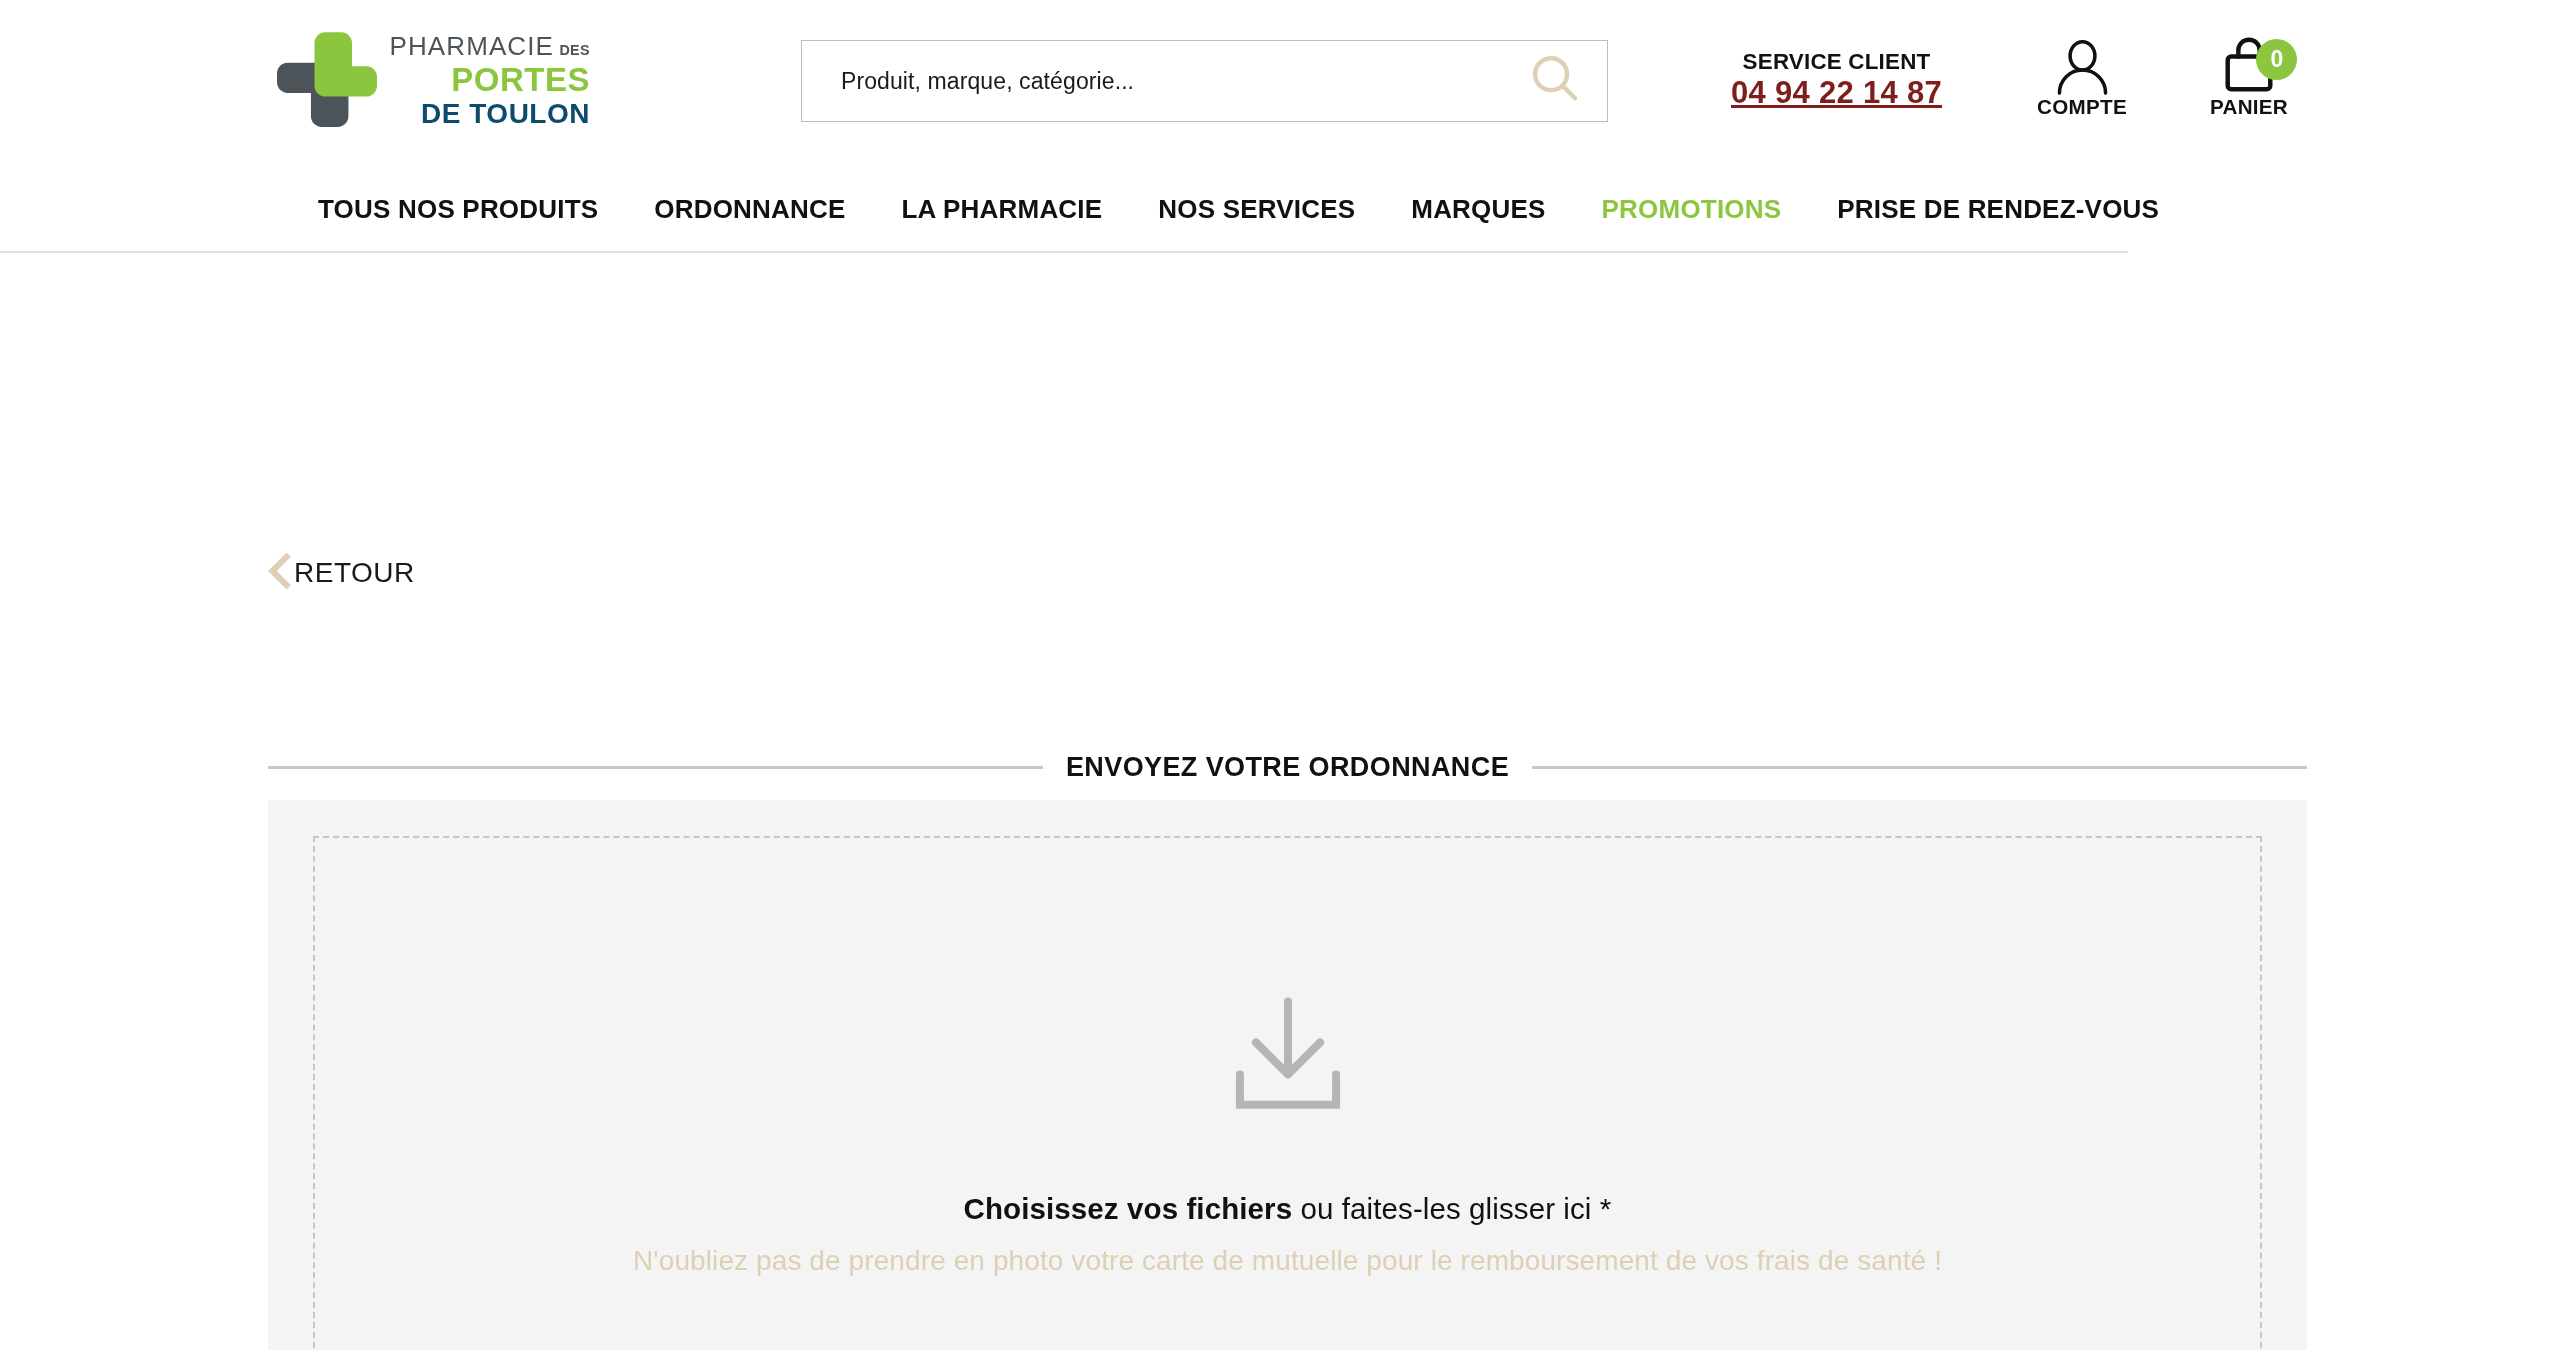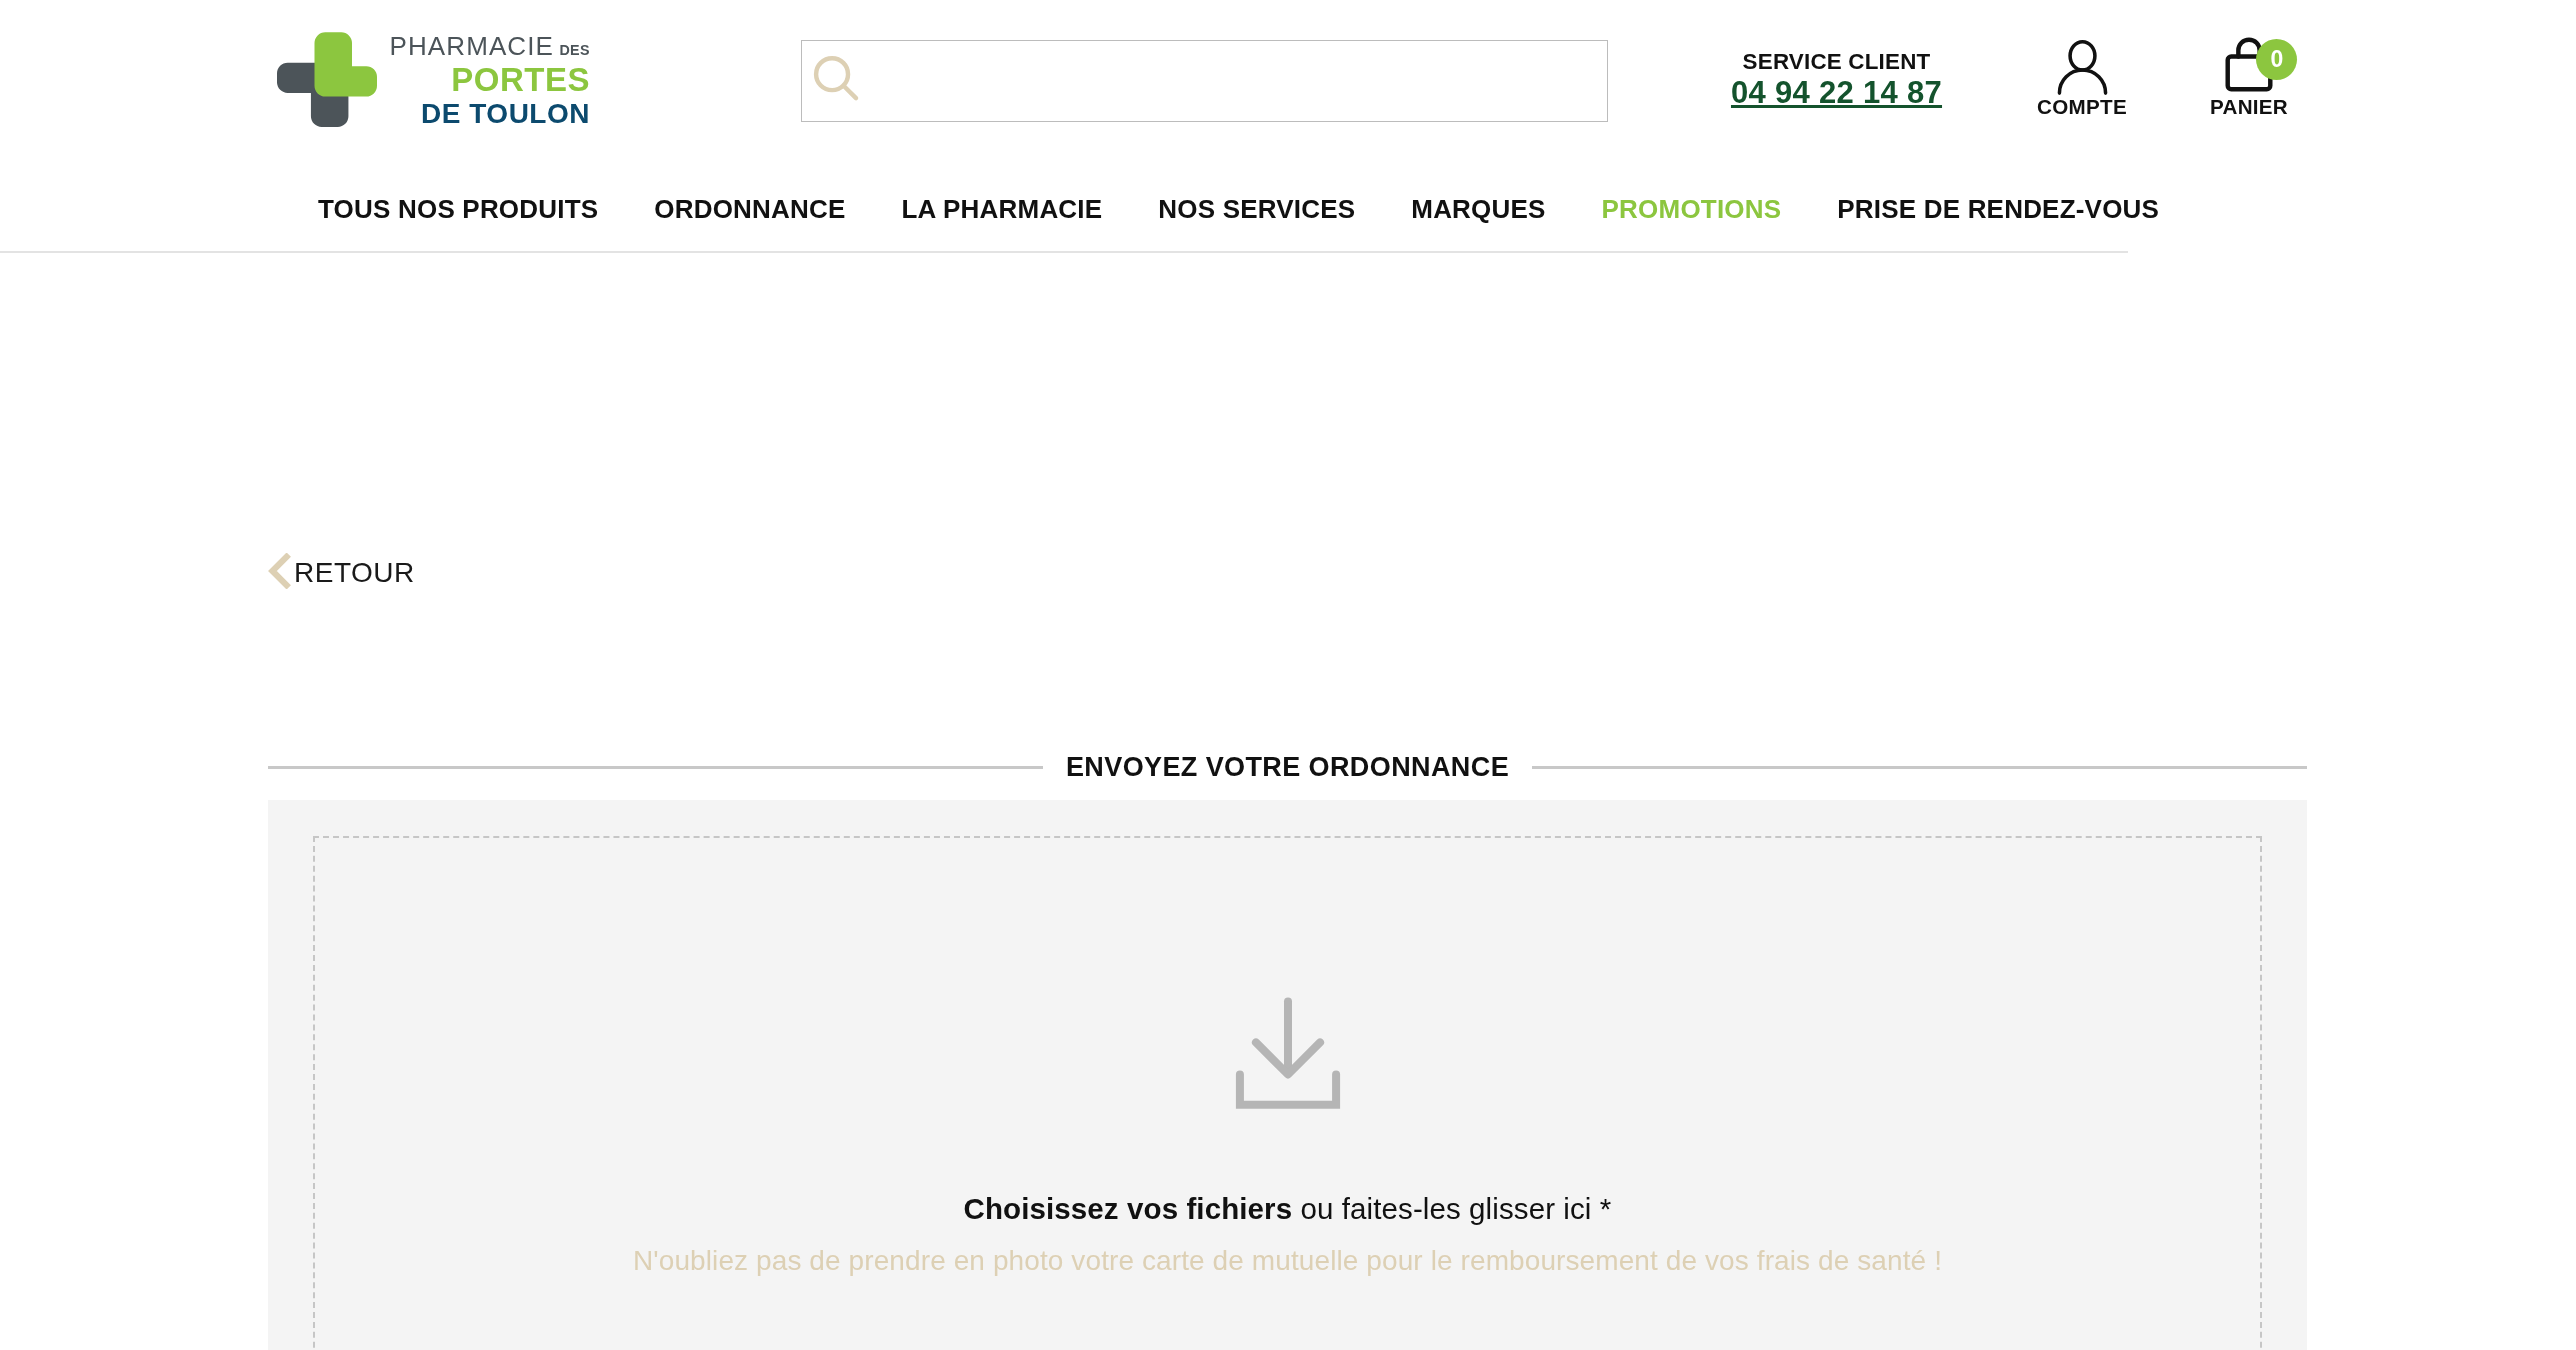--- a/index.html
+++ b/index.html
@@ -107,21 +107,21 @@
     font-size: 22.4px;
     font-weight: 700;
     letter-spacing: 0.2px;
     color: #111;
     white-space: nowrap;
   }
   .service-phone {
     margin-top: 5.4px;
     font-size: 31px;
     font-weight: 700;
-    color: #14532d;
+    color: #7f1d1d;
     letter-spacing: 0.3px;
     white-space: nowrap;
   }
 
   .head-action {
     position: absolute;
     top: 36px;
     width: 134px;
     text-align: center;
     text-decoration: none;
@@ -277,20 +277,21 @@
       <span class="logo-line1">
         <span>PHARMACIE</span>
         <span class="des">DES</span>
       </span>
       <span class="logo-line2">PORTES</span>
       <span class="logo-line3">DE TOULON</span>
     </span>
   </a>
 
   <div class="search-wrap">
+    <input class="search-input" type="text" value="" placeholder="Produit, marque, catégorie..." style="">
     <button class="search-btn">
       <span>
         <svg width="55" height="55" viewBox="0 0 62 62" xmlns="http://www.w3.org/2000/svg">
           <circle cx="26" cy="25" r="18" fill="none" stroke="#ddd0b4" stroke-width="5"></circle>
           <line x1="39" y1="38" x2="53" y2="52" stroke="#ddd0b4" stroke-width="5" stroke-linecap="round"></line>
         </svg>
       </span>
     </button>
   </div>
 

